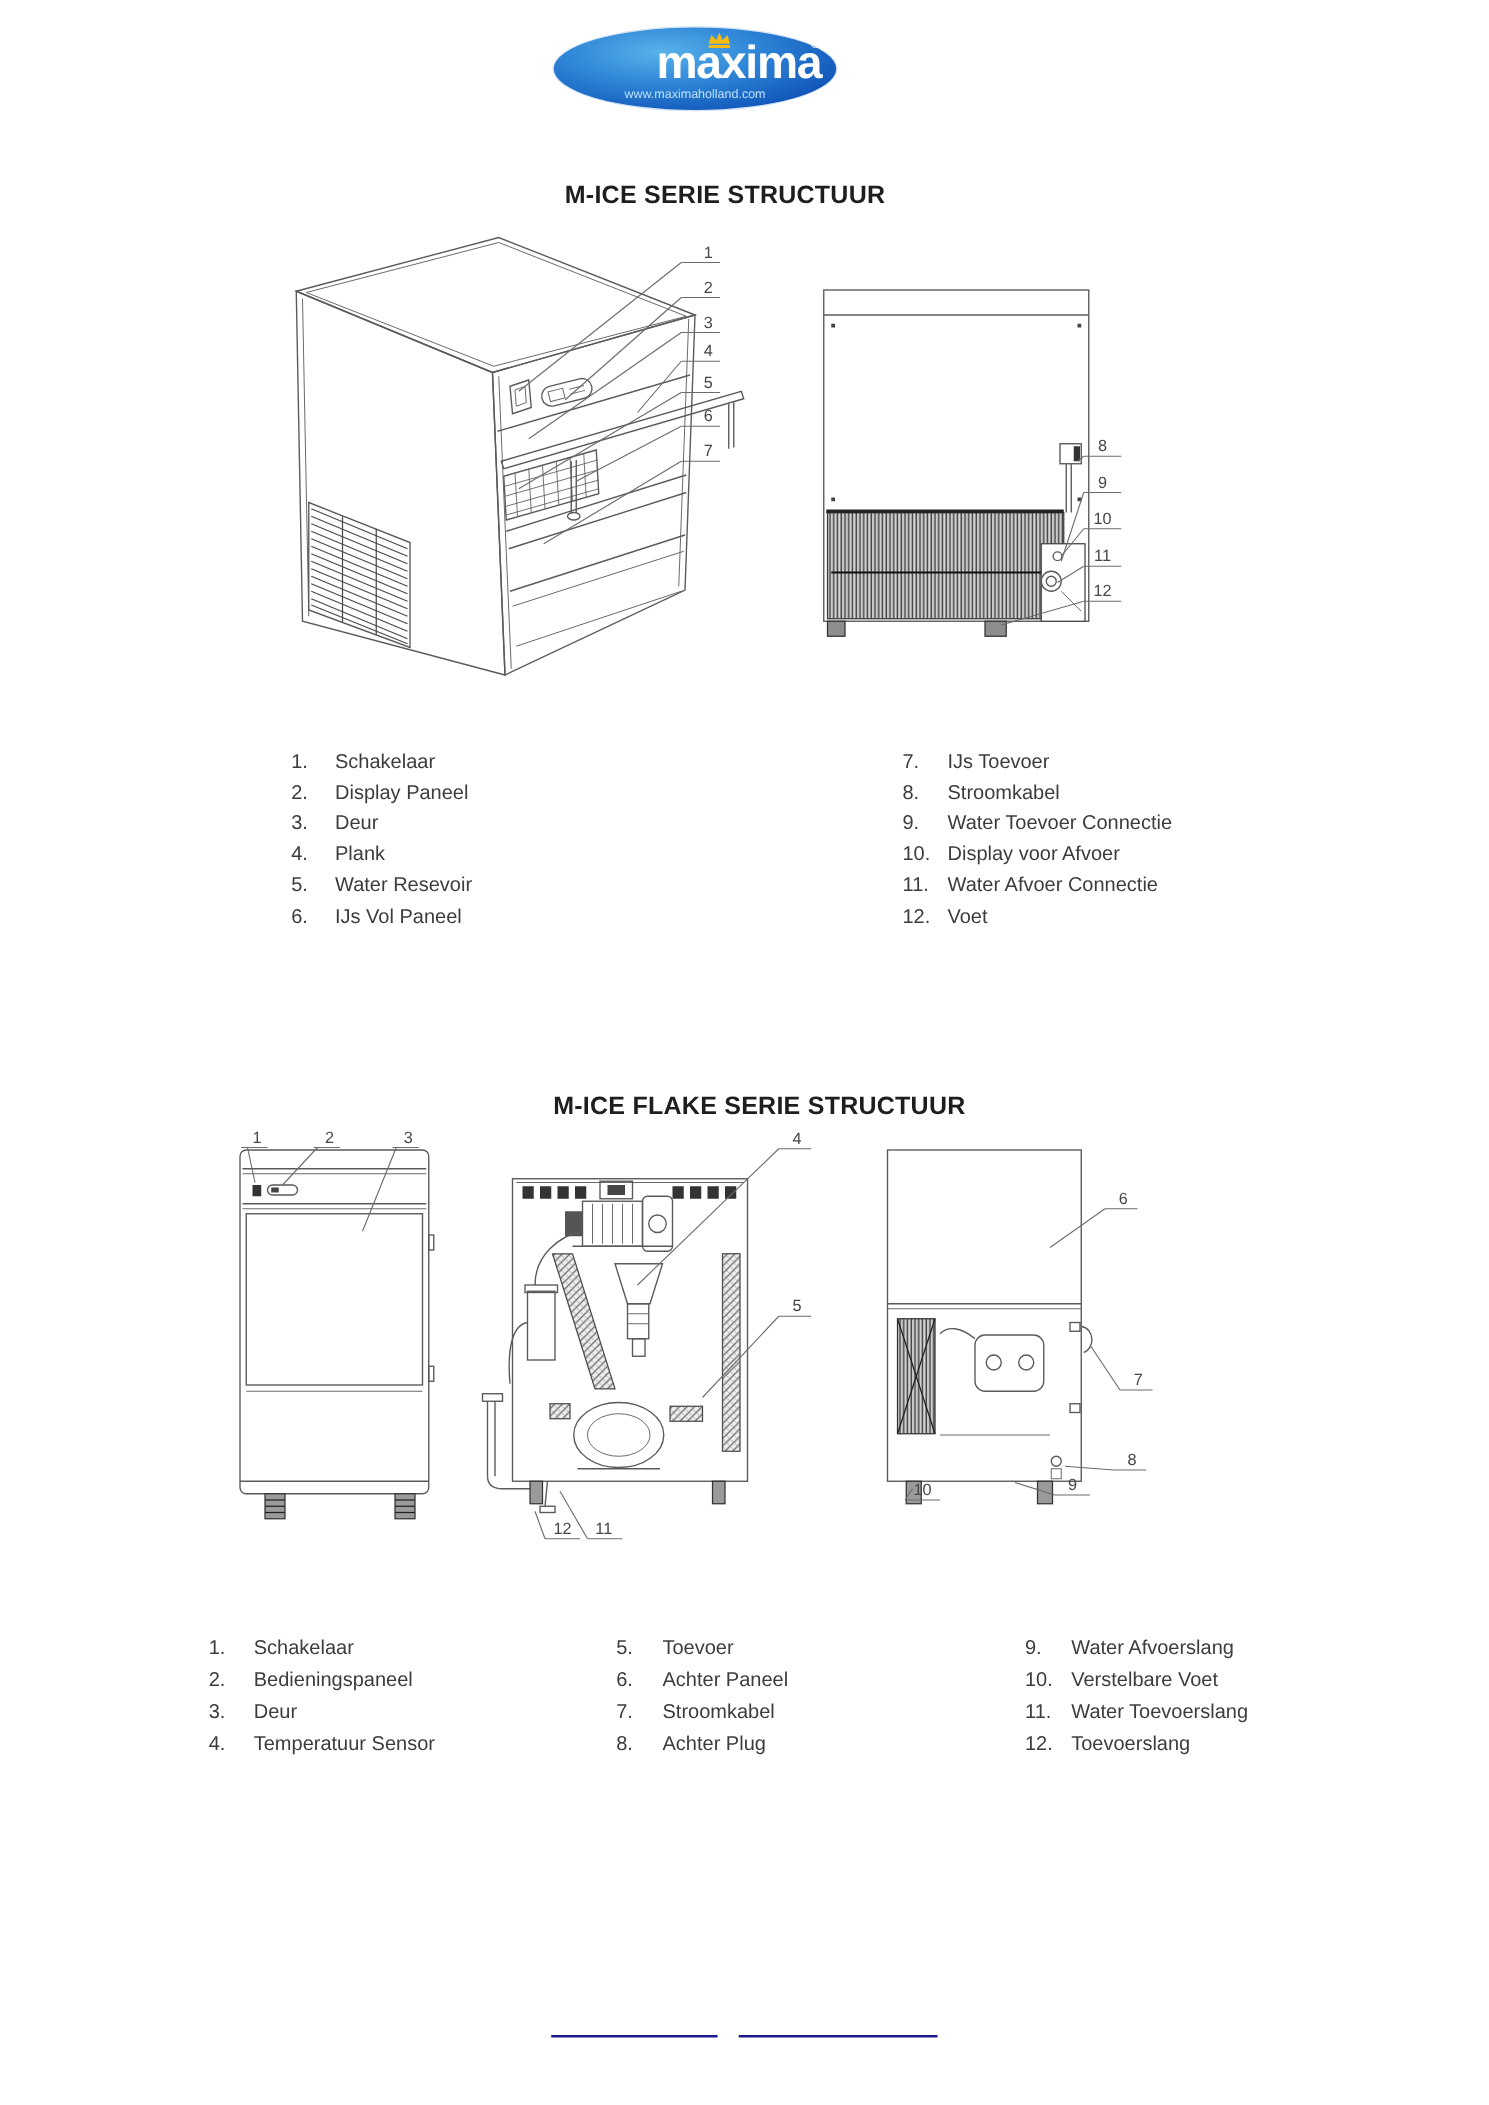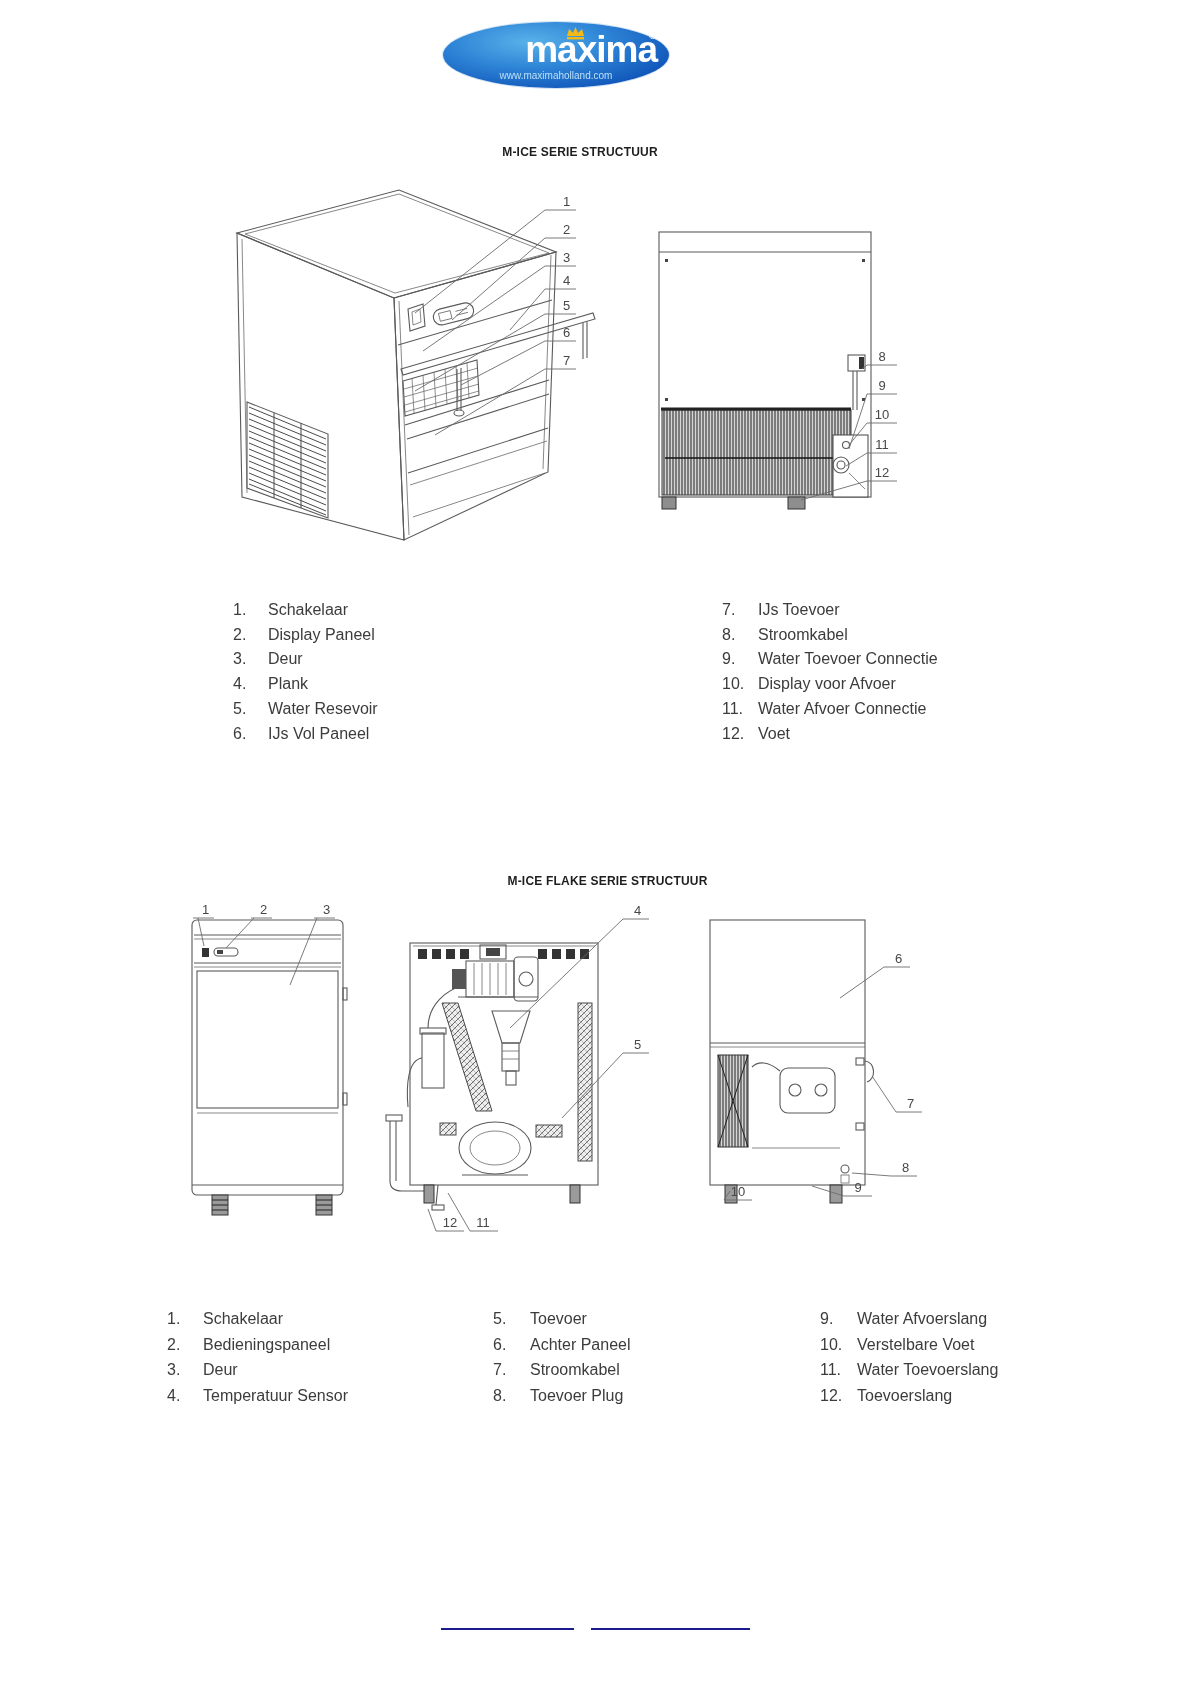--- a/index.html
+++ b/index.html
@@ -8,21 +8,21 @@
   
   .logo{position:absolute;left:443px;top:22px;width:226px;height:66px;border-radius:50%;
         background:radial-gradient(ellipse at 38% 30%, #58b2e9 0%, #2e84d6 40%, #0f54b8 80%, #0a3fa0 100%);
         box-shadow:0 0 0 1px #cfe2f4;}
   .logo-word{position:absolute;left:0;right:12px;top:9px;text-align:right;
         font-weight:bold;font-size:37px;line-height:38px;color:#ffffff;letter-spacing:-1px;}
   .logo-reg{position:absolute;right:13px;top:8px;color:#ffffff;font-size:10px;font-weight:bold;}
   .logo-site{position:absolute;left:0;right:0;bottom:7px;text-align:center;color:#b9e0f8;font-size:10px;}
   .logo-crown{position:absolute;left:123px;top:4px;}
   
-  .sec-title{position:absolute;text-align:center;font-weight:bold;font-size:12px;color:#1e1e1e;letter-spacing:.2px;}
+  .sec-title{position:absolute;text-align:center;font-weight:bold;font-size:20px;color:#1e1e1e;letter-spacing:.2px;}
   #title1{left:0;width:1160px;top:145px;}
   #title2{left:20px;width:1175px;top:874px;}
   
   .plist{position:absolute;font-size:16px;color:#3c3c3c;}
   .plist .row{display:flex;}
   .plist .num{display:inline-block;flex:0 0 auto;}
   #list1-left{left:233px;top:598px;line-height:24.7px;}
   #list1-left .num{width:35px;}
   #list1-right{left:722px;top:598px;line-height:24.7px;}
   #list1-right .num{width:36px;}
@@ -487,21 +487,21 @@
     <div class="row">
         <span class="num">6.</span>
         <span>Achter Paneel</span>
       </div>
     <div class="row">
         <span class="num">7.</span>
         <span>Stroomkabel</span>
       </div>
     <div class="row">
         <span class="num">8.</span>
-        <span>Toevoer Plug</span>
+        <span>Achter Plug</span>
       </div>
   </div>
   <div id="list2-c3" class="plist">
     <div class="row">
         <span class="num">9.</span>
         <span>Water Afvoerslang</span>
       </div>
     <div class="row">
         <span class="num">10.</span>
         <span>Verstelbare Voet</span>

